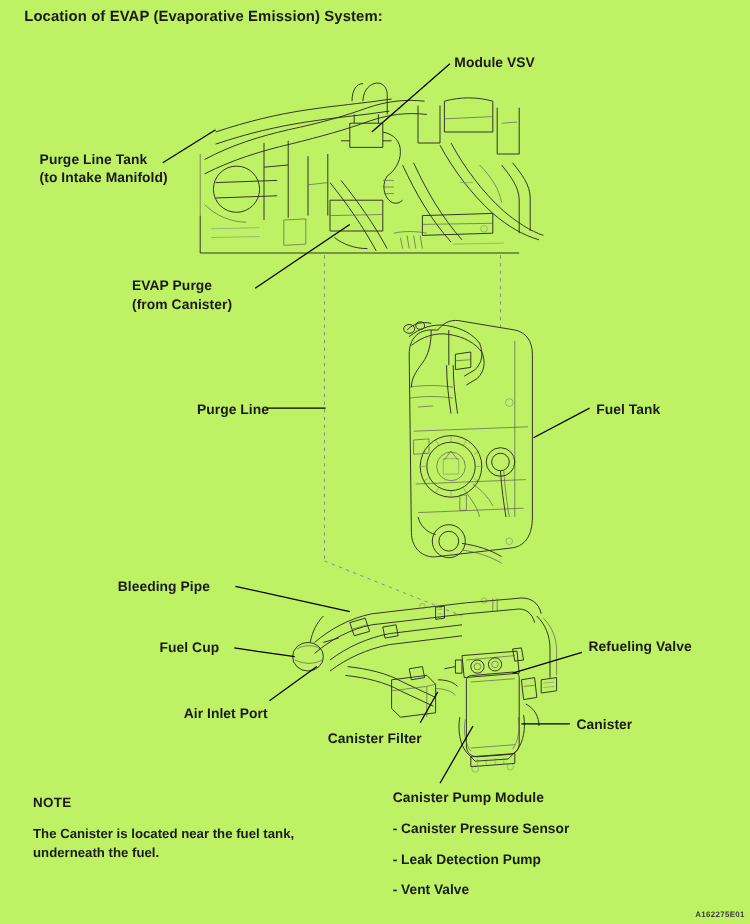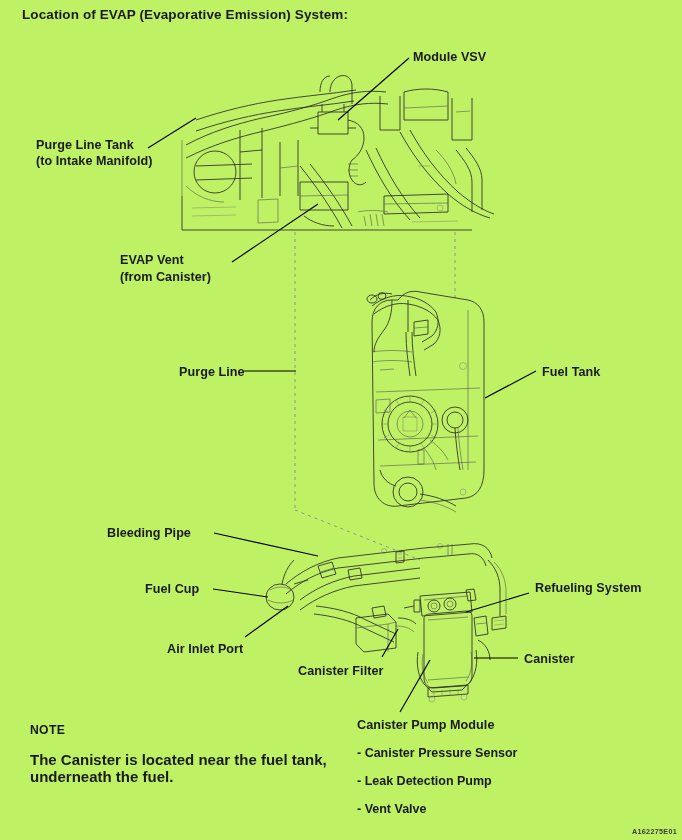--- a/index.html
+++ b/index.html
@@ -37,21 +37,21 @@
     font-size: 12.6px;
     letter-spacing: 0.05px;
     line-height: 1.33;
   }
   .notehead {
     font-size: 12.2px;
     letter-spacing: 0.3px;
     text-align: center;
   }
   .notebody {
-    font-size: 15px;
+    font-size: 12px;
     line-height: 1.35;
   }
   .listitem { font-size: 12.5px; }
   #figcode {
     right: 5px;
     bottom: 4px;
     font-size: 7.2px;
     letter-spacing: 0.3px;
     color: #3a3a3a;
   }
@@ -281,36 +281,36 @@
       <path class="ld" d="M518 658 L474 658"></path>
       <path class="ld" d="M400 712 L430 660"></path>
     </g>
   </svg>
 
   <div class="txt label" style="left:413px; top:49px;">Module VSV</div>
 
   <div class="txt label2" style="left:36px; top:137px;">Purge Line Tank</div>
   <div class="txt label2" style="left:36px; top:153px;">(to Intake Manifold)</div>
 
-  <div class="txt label2" style="left:120px; top:252px;">EVAP Vent</div>
+  <div class="txt label2" style="left:120px; top:252px;">EVAP Purge</div>
   <div class="txt label2" style="left:120px; top:269px;">(from Canister)</div>
 
   <div class="txt label" style="left:179px; top:364px;">Purge Line</div>
 
   <div class="txt label" style="left:542px; top:364px;">Fuel Tank</div>
 
   <div class="txt label" style="left:107px; top:525px;">Bleeding Pipe</div>
 
   <div class="txt label" style="left:145px; top:581px;">Fuel Cup</div>
 
   <div class="txt label" style="left:167px; top:641px;">Air Inlet Port</div>
 
   <div class="txt label" style="left:298px; top:663px;">Canister Filter</div>
 
-  <div class="txt label" style="left:535px; top:580px;">Refueling System</div>
+  <div class="txt label" style="left:535px; top:580px;">Refueling Valve</div>
 
   <div class="txt label" style="left:524px; top:651px;">Canister</div>
 
   <div class="txt label" style="left:357px; top:717px;">Canister Pump Module</div>
 
   <div class="txt listitem" style="left:357px; top:745px;">- Canister Pressure Sensor</div>
   <div class="txt listitem" style="left:357px; top:773px;">- Leak Detection Pump</div>
   <div class="txt listitem" style="left:357px; top:801px;">- Vent Valve</div>
 
   <div class="txt notehead" style="left:30px; top:723px;">NOTE</div>

